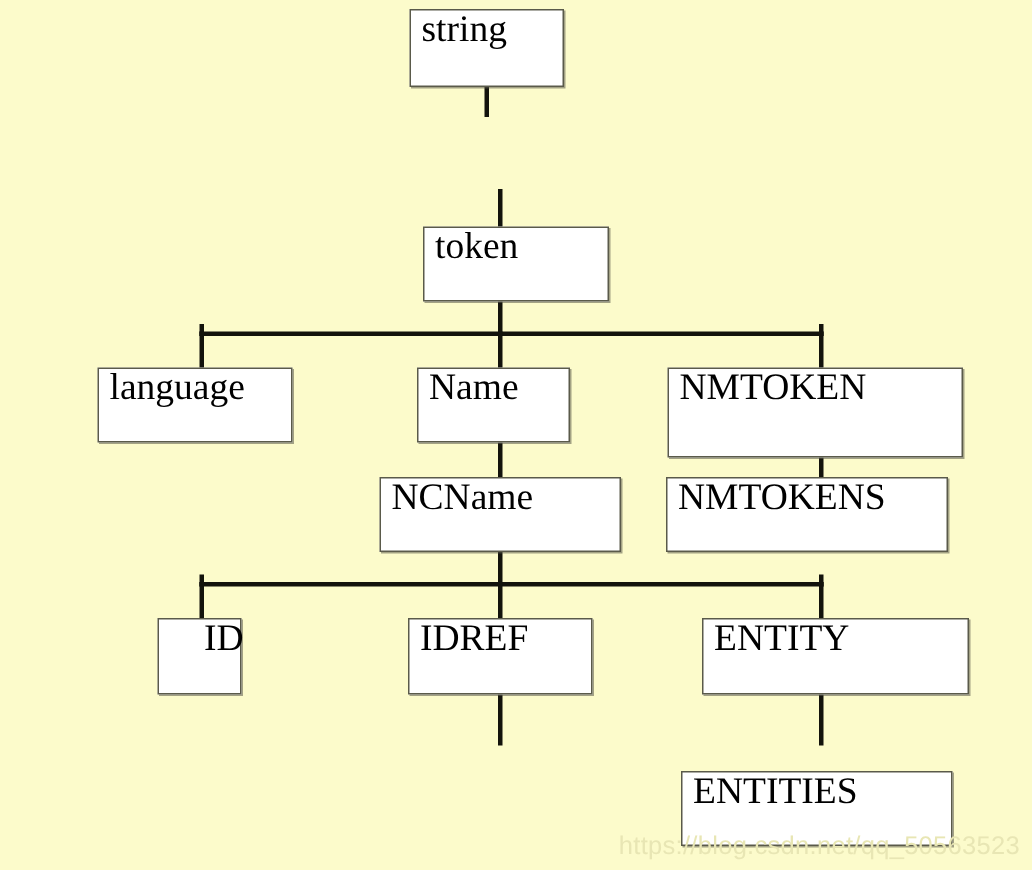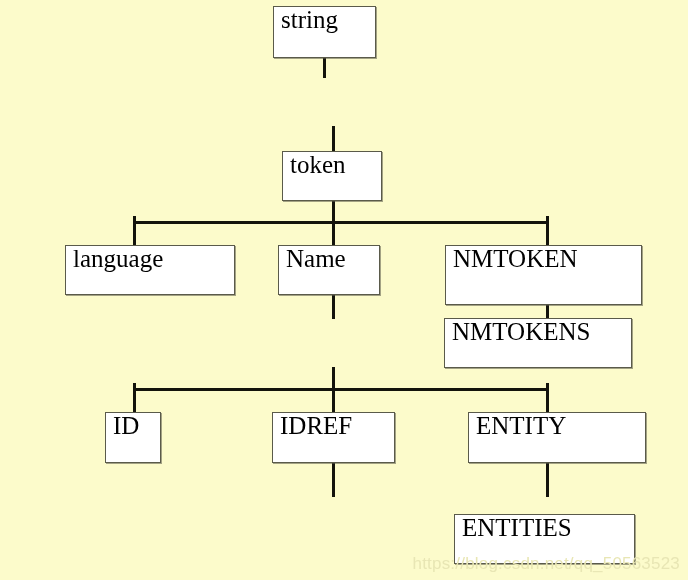--- a/index.html
+++ b/index.html
@@ -102,42 +102,45 @@
 
   <div class="vline" style="left:332px; top:462px; height:35px;"></div>
 
   <div class="vline" style="left:546px; top:462px; height:35px;"></div>
 
   <div class="node" style="left:273px; top:6px; width:103px; height:52px;">
     <span class="node-label">string</span>
   </div>
 
 
-  <div class="node" style="left:282px; top:151px; width:100px; height:50px;">
+  <div class="node" style="left:282px; top:151px; width:124px; height:50px;">
     <span class="node-label">token</span>
   </div>
 
-  <div class="node" style="left:65px; top:245px; width:170px; height:50px;">
+  <div class="node" style="left:65px; top:245px; width:130px; height:50px;">
     <span class="node-label">language</span>
   </div>
 
   <div class="node" style="left:278px; top:245px; width:102px; height:50px;">
     <span class="node-label">Name</span>
   </div>
 
   <div class="node" style="left:445px; top:245px; width:197px; height:60px;">
     <span class="node-label">NMTOKEN</span>
   </div>
 
+  <div class="node" style="left:253px; top:318px; width:161px; height:50px;">
+    <span class="node-label">NCName</span>
+  </div>
 
   <div class="node" style="left:444px; top:318px; width:188px; height:50px;">
     <span class="node-label">NMTOKENS</span>
   </div>
 
-  <div class="node" style="left:105px; top:412px; width:56px; height:51px;">
+  <div class="node" style="left:105px; top:412px; width:56px; height:51px;padding-left:23px;">
     <span class="node-label">ID</span>
   </div>
 
   <div class="node" style="left:272px; top:412px; width:123px; height:51px;">
     <span class="node-label">IDREF</span>
   </div>
 
   <div class="node" style="left:468px; top:412px; width:178px; height:51px;">
     <span class="node-label">ENTITY</span>
   </div>

